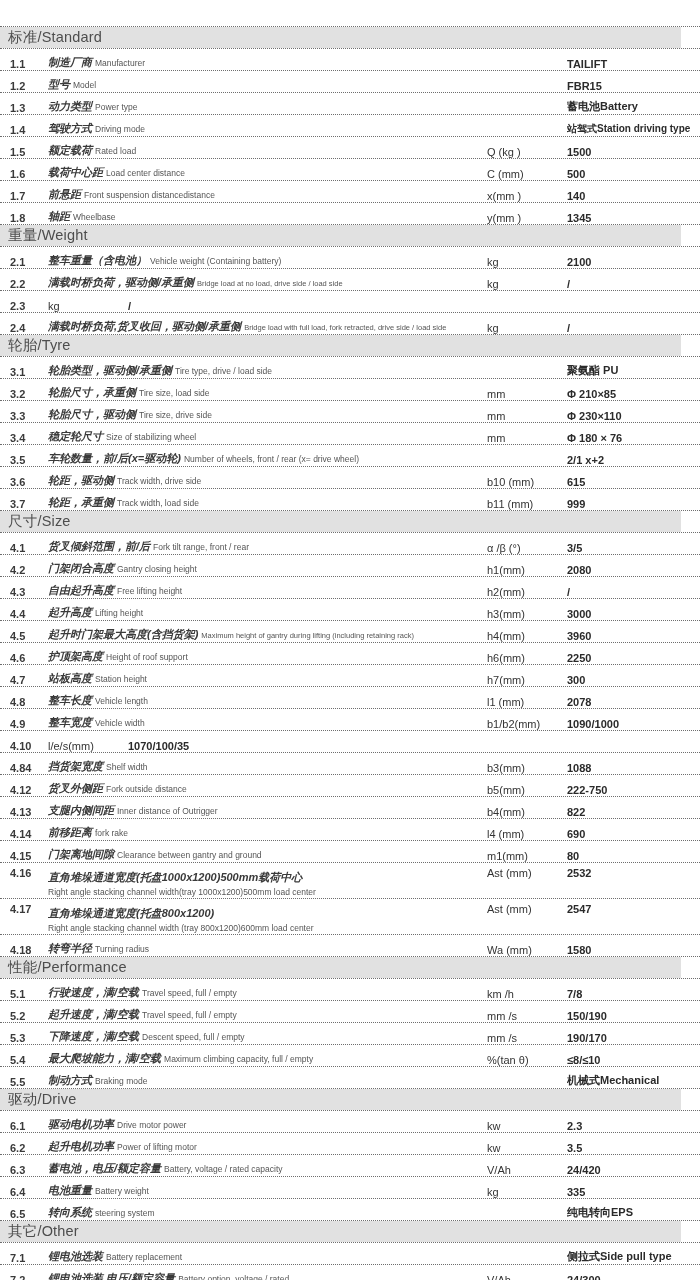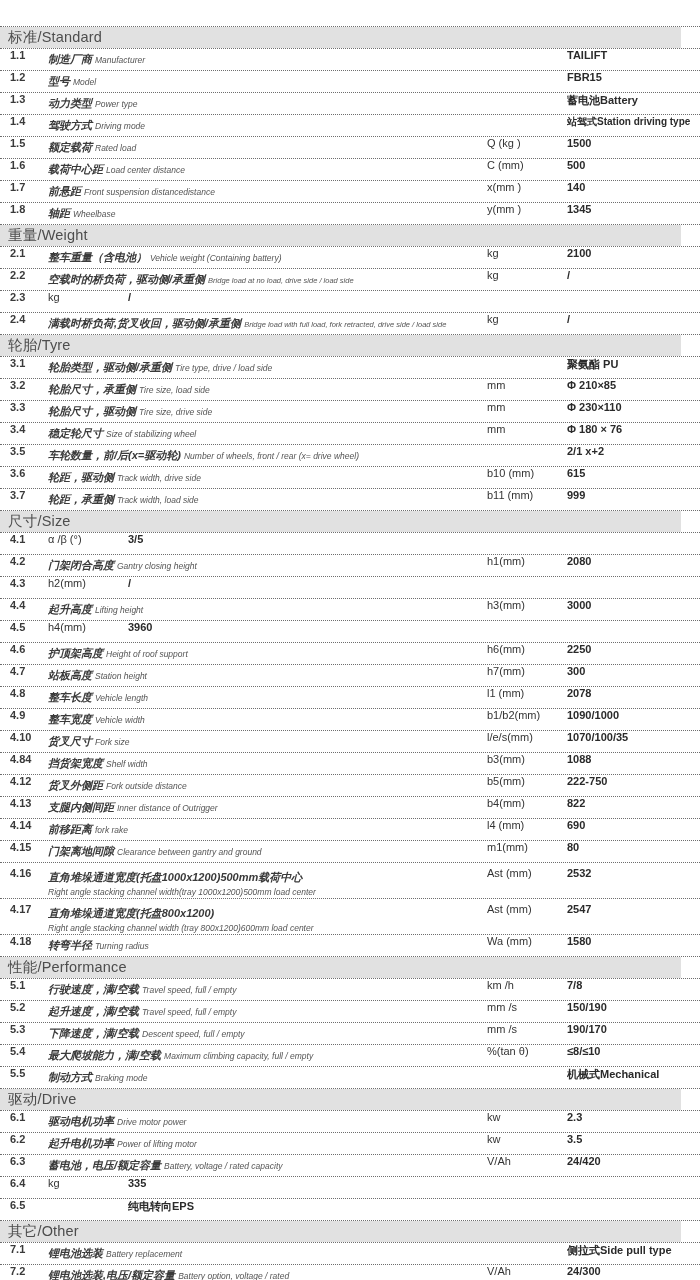--- a/index.html
+++ b/index.html
@@ -40,21 +40,21 @@
     font-size: 14.5px;
     color: #4d4d4d;
     letter-spacing: 0.2px;
     white-space: nowrap;
   }
   .spec-row {
     height: 22px;
     box-sizing: border-box;
     border-bottom: 1px dotted #6e6e6e;
     display: flex;
-    align-items: flex-start;
+    align-items: flex-end;
     padding-left: 10px;
   }
   .spec-row.double {
     height: 36px;
     align-items: flex-start;
     padding-top: 4px;
   }
   .num {
     flex: 0 0 38px;
     font-size: 11px;
@@ -70,21 +70,20 @@
   .label .zh {
     font-size: 11px;
     font-weight: 600;
     color: #3a3a3a;
     font-style: italic;
   }
   .label .en {
     font-size: 8.5px;
     color: #555;
     margin-left: 3px;
-    font-style: italic;
   }
   .label.en-small .en {
     font-size: 7.5px;
   }
   .spec-row.double .label .en {
     display: block;
     margin-left: 0;
     margin-top: 2px;
   }
   .unit {
@@ -169,21 +168,21 @@
         </div>
       </div>
       <div class="spec-row">
         <span class="num">2.1</span>
         <div class="label"><span class="zh">整车重量（含电池）</span><span class="en">Vehicle weight (Containing battery)</span></div>
         <span class="unit">kg</span>
         <span class="value">2100</span>
       </div>
       <div class="spec-row">
         <span class="num">2.2</span>
-        <div class="label en-small"><span class="zh">空载时的桥负荷，驱动侧/承重侧</span><span class="en">Bridge load at no load, drive side / load side</span></div>
+        <div class="label en-small"><span class="zh">满载时桥负荷，驱动侧/承重侧</span><span class="en">Bridge load at no load, drive side / load side</span></div>
         <span class="unit">kg</span>
         <span class="value">/</span>
       </div>
       <div class="spec-row">
         <span class="num">2.3</span>
         <span class="unit">kg</span>
         <span class="value">/</span>
       </div>
       <div class="spec-row">
         <span class="num">2.4</span>
@@ -238,42 +237,45 @@
         <span class="unit">b11 (mm)</span>
         <span class="value">999</span>
       </div>
       <div class="section-header">
         <div class="section-band">
           <span class="section-title">尺寸/Size</span>
         </div>
       </div>
       <div class="spec-row">
         <span class="num">4.1</span>
+        <div class="label"><span class="zh">货叉倾斜范围，前/后</span><span class="en">Fork tilt range, front / rear</span></div>
         <span class="unit">α /β (°)</span>
         <span class="value">3/5</span>
       </div>
       <div class="spec-row">
         <span class="num">4.2</span>
         <div class="label"><span class="zh">门架闭合高度</span><span class="en">Gantry closing height</span></div>
         <span class="unit">h1(mm)</span>
         <span class="value">2080</span>
       </div>
       <div class="spec-row">
         <span class="num">4.3</span>
+        <div class="label"><span class="zh">自由起升高度</span><span class="en">Free lifting height</span></div>
         <span class="unit">h2(mm)</span>
         <span class="value">/</span>
       </div>
       <div class="spec-row">
         <span class="num">4.4</span>
         <div class="label"><span class="zh">起升高度</span><span class="en">Lifting height</span></div>
         <span class="unit">h3(mm)</span>
         <span class="value">3000</span>
       </div>
       <div class="spec-row">
         <span class="num">4.5</span>
+        <div class="label en-small"><span class="zh">起升时门架最大高度(含挡货架)</span><span class="en">Maximum height of gantry during lifting (including retaining rack)</span></div>
         <span class="unit">h4(mm)</span>
         <span class="value">3960</span>
       </div>
       <div class="spec-row">
         <span class="num">4.6</span>
         <div class="label"><span class="zh">护顶架高度</span><span class="en">Height of roof support</span></div>
         <span class="unit">h6(mm)</span>
         <span class="value">2250</span>
       </div>
       <div class="spec-row">
@@ -289,21 +291,20 @@
         <span class="value">2078</span>
       </div>
       <div class="spec-row">
         <span class="num">4.9</span>
         <div class="label"><span class="zh">整车宽度</span><span class="en">Vehicle width</span></div>
         <span class="unit">b1/b2(mm)</span>
         <span class="value">1090/1000</span>
       </div>
       <div class="spec-row">
         <span class="num">4.10</span>
-        <div class="label"><span class="zh">货叉尺寸</span><span class="en">Fork size</span></div>
         <span class="unit">l/e/s(mm)</span>
         <span class="value">1070/100/35</span>
       </div>
       <div class="spec-row">
         <span class="num">4.84</span>
         <div class="label"><span class="zh">挡货架宽度</span><span class="en">Shelf width</span></div>
         <span class="unit">b3(mm)</span>
         <span class="value">1088</span>
       </div>
       <div class="spec-row">
@@ -401,25 +402,27 @@
         <span class="value">3.5</span>
       </div>
       <div class="spec-row">
         <span class="num">6.3</span>
         <div class="label"><span class="zh">蓄电池，电压/额定容量</span><span class="en">Battery, voltage / rated capacity</span></div>
         <span class="unit">V/Ah</span>
         <span class="value">24/420</span>
       </div>
       <div class="spec-row">
         <span class="num">6.4</span>
+        <div class="label"><span class="zh">电池重量</span><span class="en">Battery weight</span></div>
         <span class="unit">kg</span>
         <span class="value">335</span>
       </div>
       <div class="spec-row">
         <span class="num">6.5</span>
+        <div class="label"><span class="zh">转向系统</span><span class="en">steering system</span></div>
         <span class="unit"></span>
         <span class="value">纯电转向EPS</span>
       </div>
       <div class="section-header">
         <div class="section-band">
           <span class="section-title">其它/Other</span>
         </div>
       </div>
       <div class="spec-row">
         <span class="num">7.1</span>

